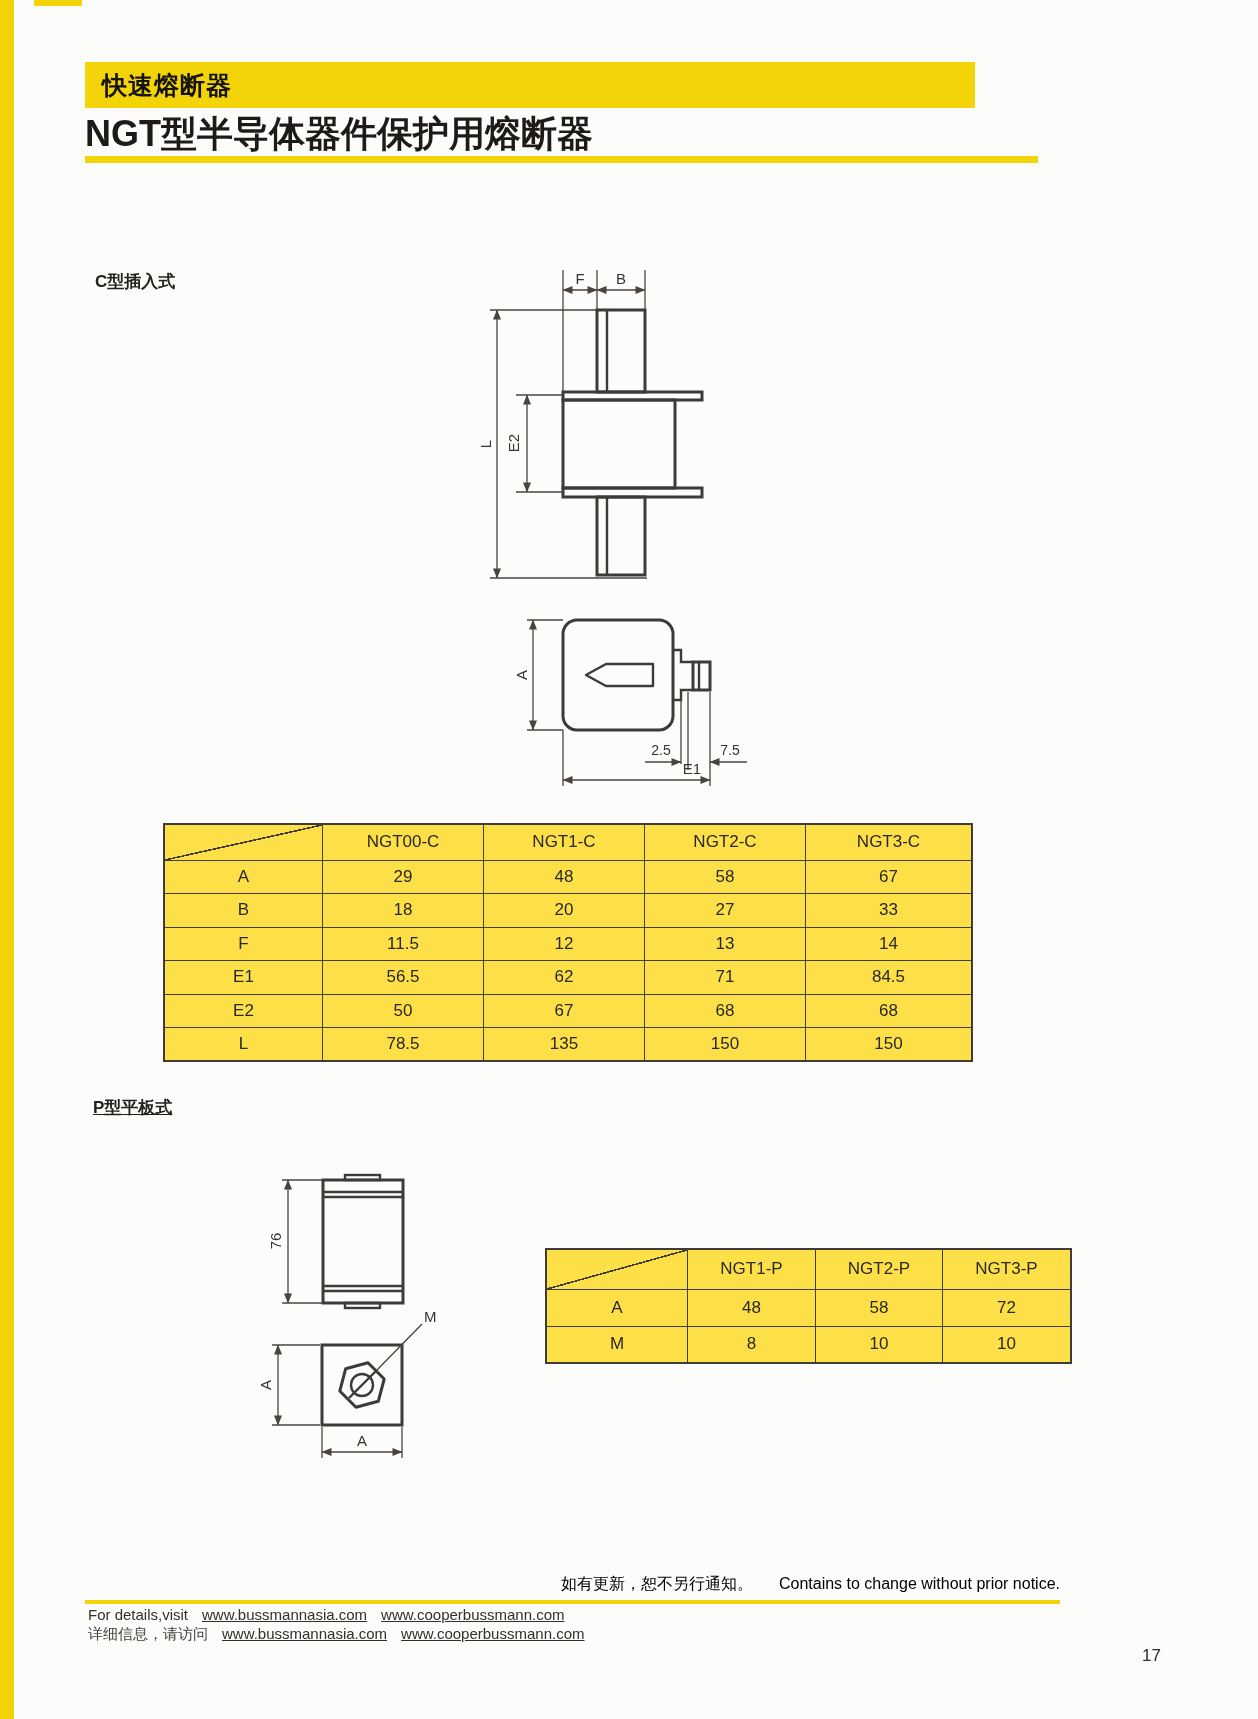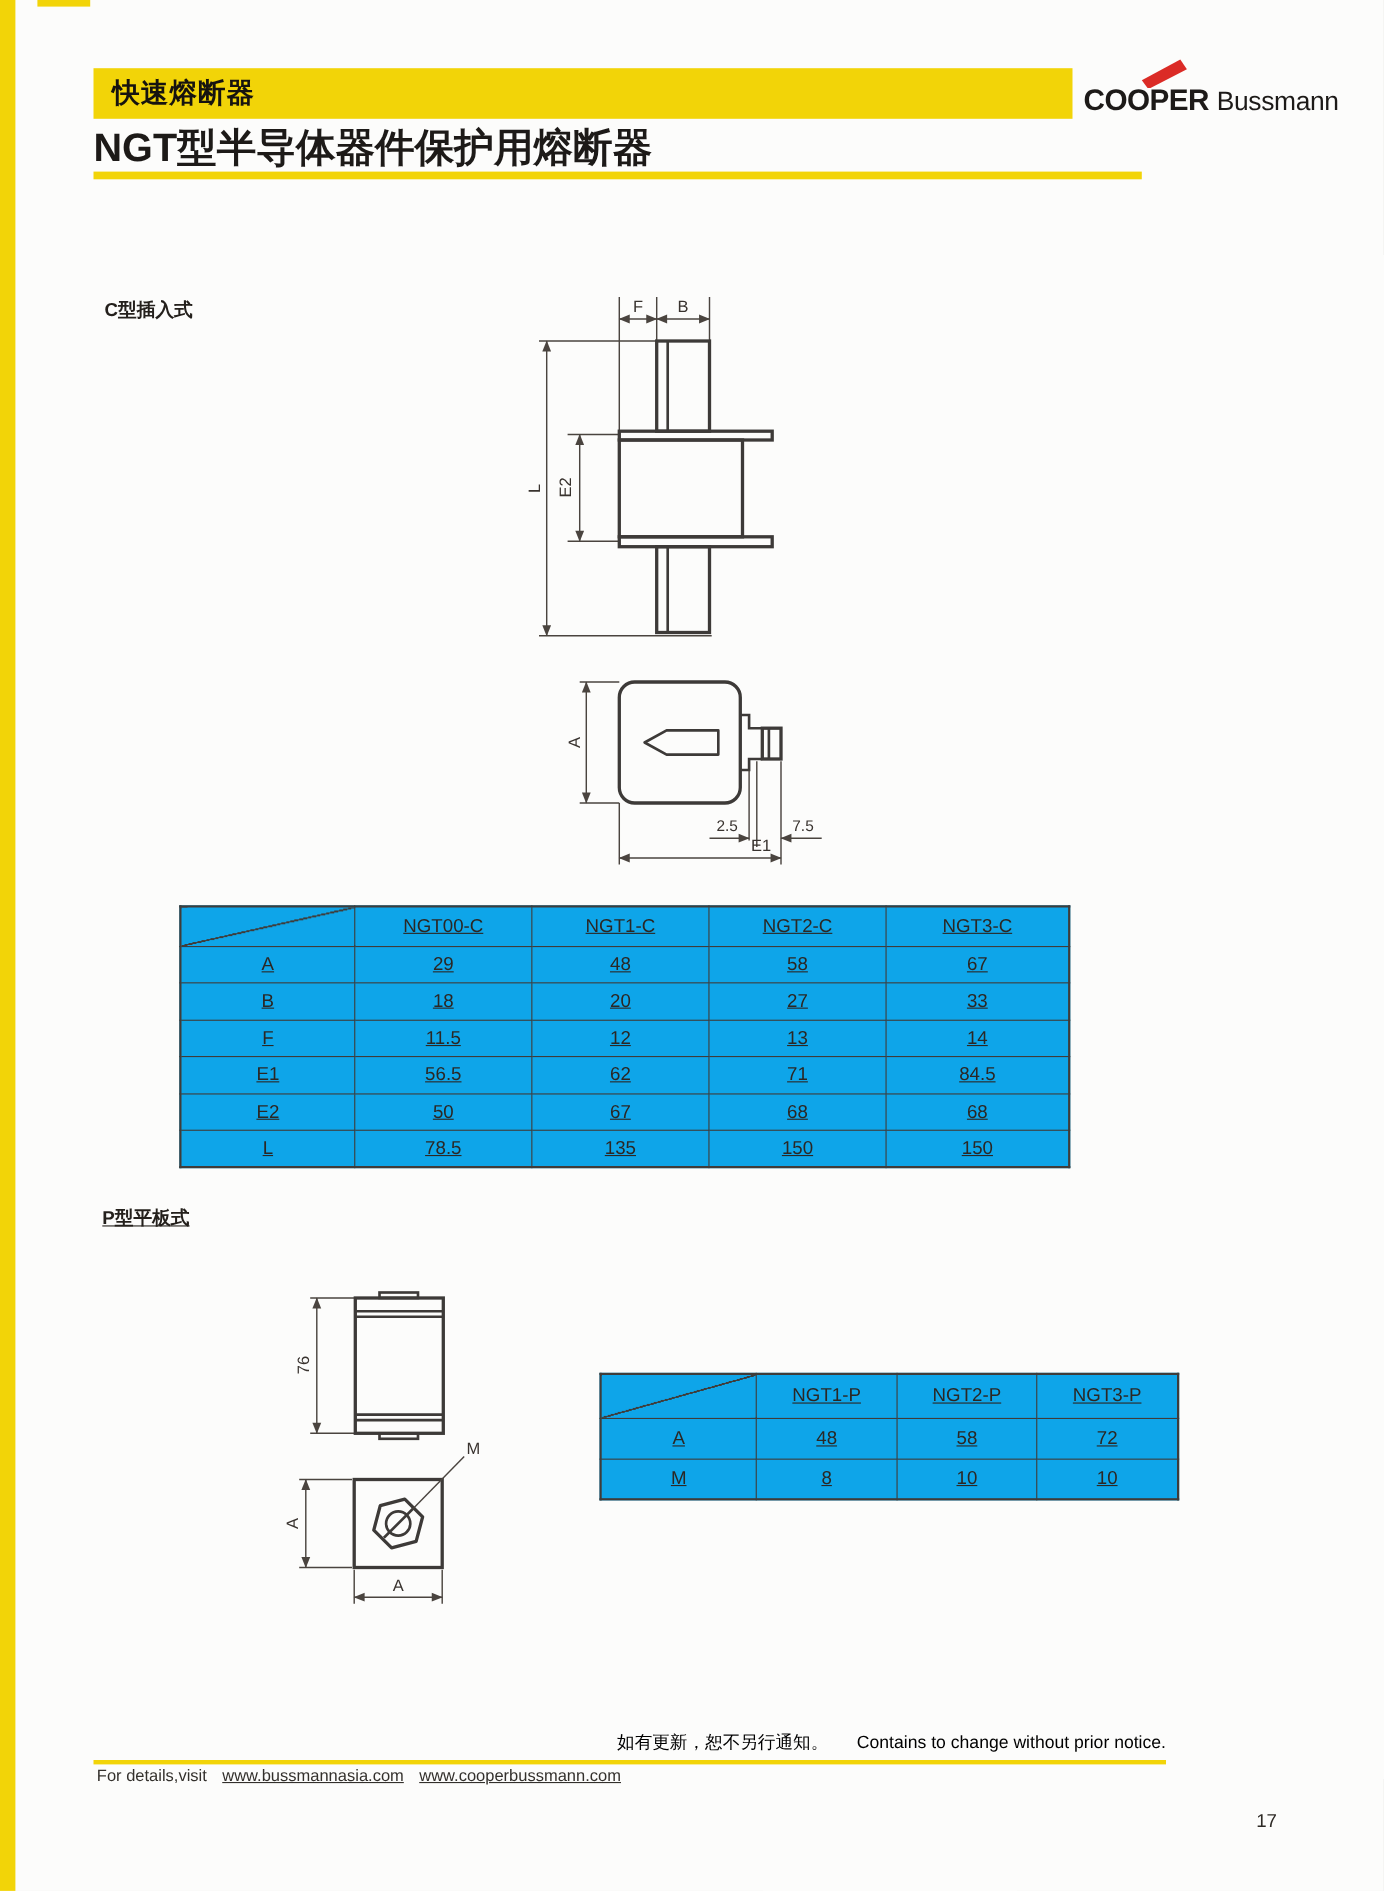--- a/index.html
+++ b/index.html
@@ -27,21 +27,21 @@
   .sec-p{left:93px;top:1048px;text-decoration:underline;}
 
   
   svg{display:block;}
   svg text{font-family:"Liberation Sans",sans-serif;font-size:15px;fill:#39332f;}
   .part{fill:none;stroke:#3d3a38;stroke-width:3;}
   .part2{fill:none;stroke:#3d3a38;stroke-width:2.4;}
   .dim{stroke:#4a443f;stroke-width:1.3;fill:none;}
 
   
-  table.dims{border-collapse:collapse;table-layout:fixed;background:#0ea5e9;text-decoration:underline;}
+  table.dims{border-collapse:collapse;table-layout:fixed;background:#fde047;}
   table.dims td{border:1.5px solid #3f3c3a;text-align:center;vertical-align:middle;
                 font-size:17px;color:#2b2724;padding:0;}
   table.dims{border:2.5px solid #3f3c3a;}
   .diag-cell{background:linear-gradient(to bottom right,transparent calc(50% - 0.8px),
              #3f3c3a calc(50% - 0.8px),#3f3c3a calc(50% + 0.8px),transparent calc(50% + 0.8px));}
   .tc{left:163px;top:823px;width:802px;}
   .tc tr{height:33.5px;} .tc tr.hd{height:36px;}
   .tp{left:545px;top:1248px;width:520px;}
   .tp tr{height:37px;} .tp tr.hd{height:40px;}
 
@@ -59,28 +59,20 @@
 
 <div class="page">
 
   <div class="abs yellow edge-strip"></div>
   <div class="abs yellow top-notch"></div>
 
   <div class="abs yellow header-bar">
     <div class="tab">快速熔断器</div>
   </div>
 
-  <div class="abs logo">
-    <svg class="logo-flag" viewBox="0 0 56 30">
-      <polygon points="3,23 38,4 44,13 9,31" fill="#DB2B26"></polygon>
-    </svg>
-    <div class="logo-text">
-      <span class="cooper">COOPER</span><span class="bussmann">Bussmann</span>
-    </div>
-  </div>
 
   <div class="abs page-title">NGT型半导体器件保护用熔断器</div>
   <div class="abs yellow title-rule"></div>
 
   <div class="abs sec-head sec-c">C型插入式</div>
 
   <svg class="abs" style="left:430px;top:255px" width="300" height="330" viewBox="0 0 300 330">
     <defs>
       <marker id="arr" viewBox="0 0 10 10" refX="9.5" refY="5" markerWidth="11" markerHeight="10" orient="auto-start-reverse" markerUnits="userSpaceOnUse">
         <path d="M0,1 L10,5 L0,9 Z" fill="#4a443f"></path>
@@ -259,15 +251,18 @@
   </tbody>
     </table>
 
   <div class="abs notice">
     <span>如有更新，恕不另行通知。</span><span class="gap"></span><span>Contains to change without prior notice.</span>
   </div>
   <div class="abs yellow foot-rule"></div>
   <div class="abs footline f1">
     <span>For details,visit</span><span class="url">www.bussmannasia.com</span><span class="url">www.cooperbussmann.com</span>
   </div>
+  <div class="abs footline f2">
+    <span>详细信息，请访问</span><span class="url">www.bussmannasia.com</span><span class="url">www.cooperbussmann.com</span>
+  </div>
   <div class="abs pagenum">17</div>
 
 </div>
 
 </body></html>

